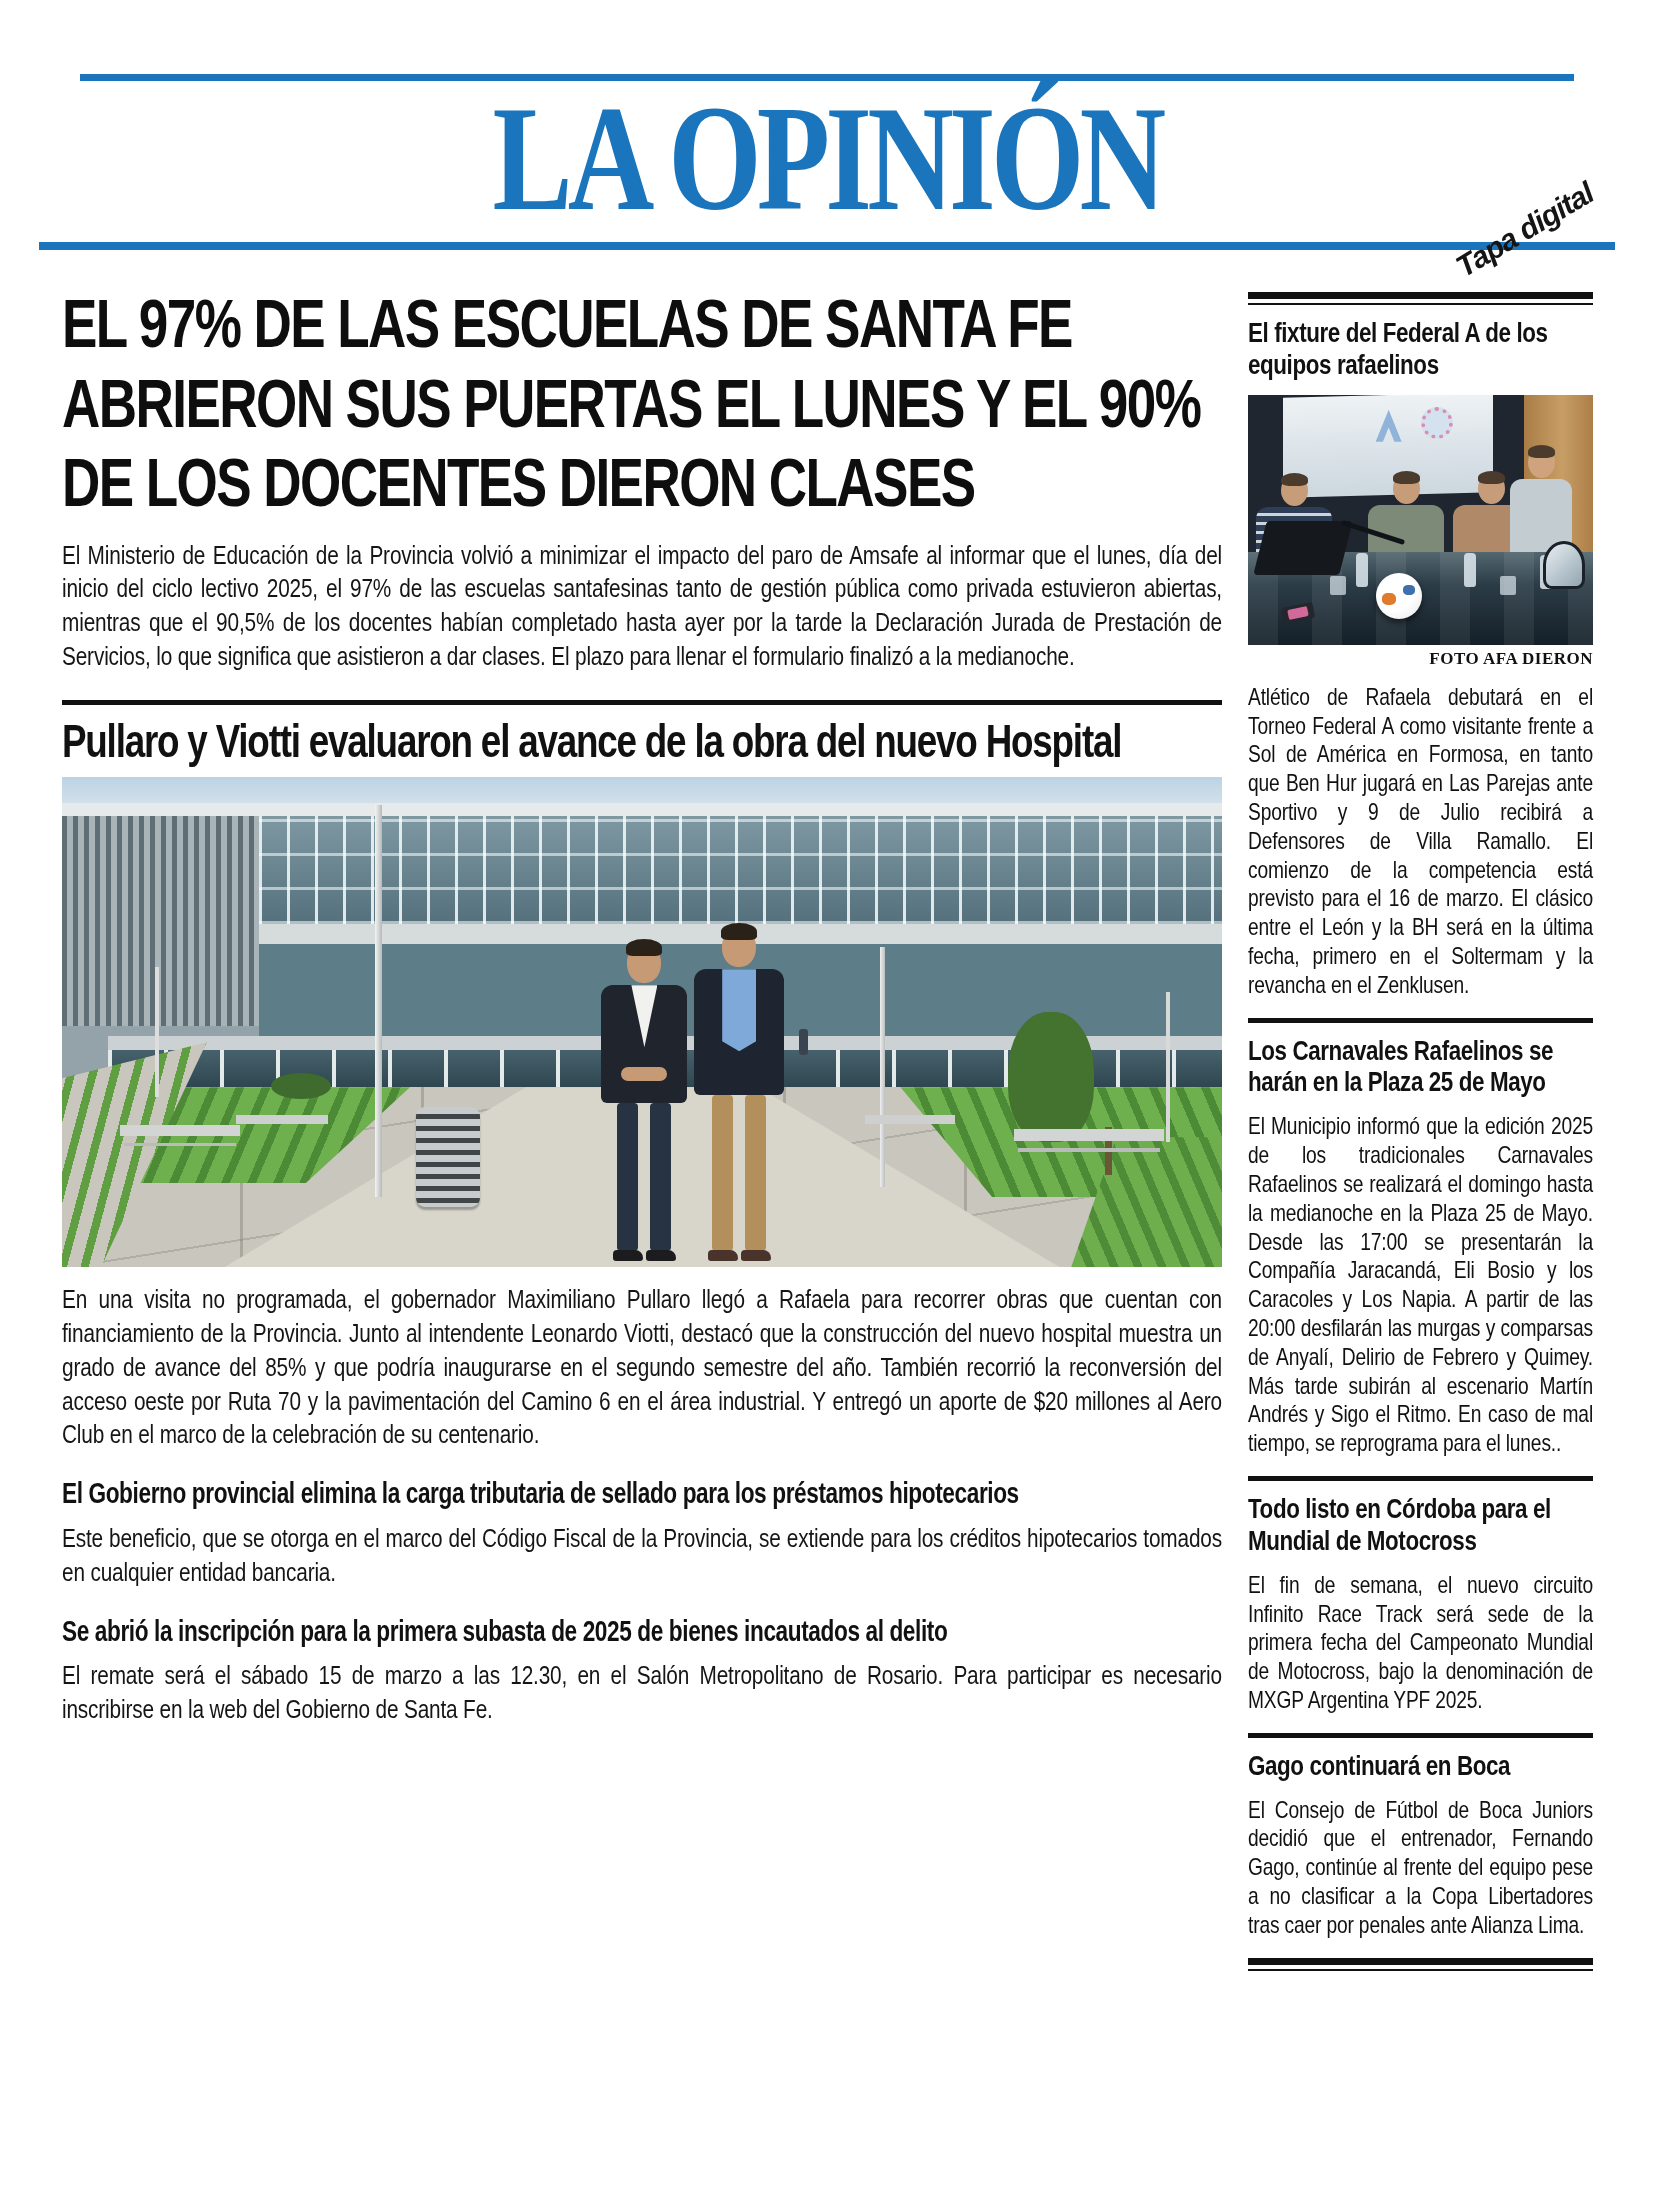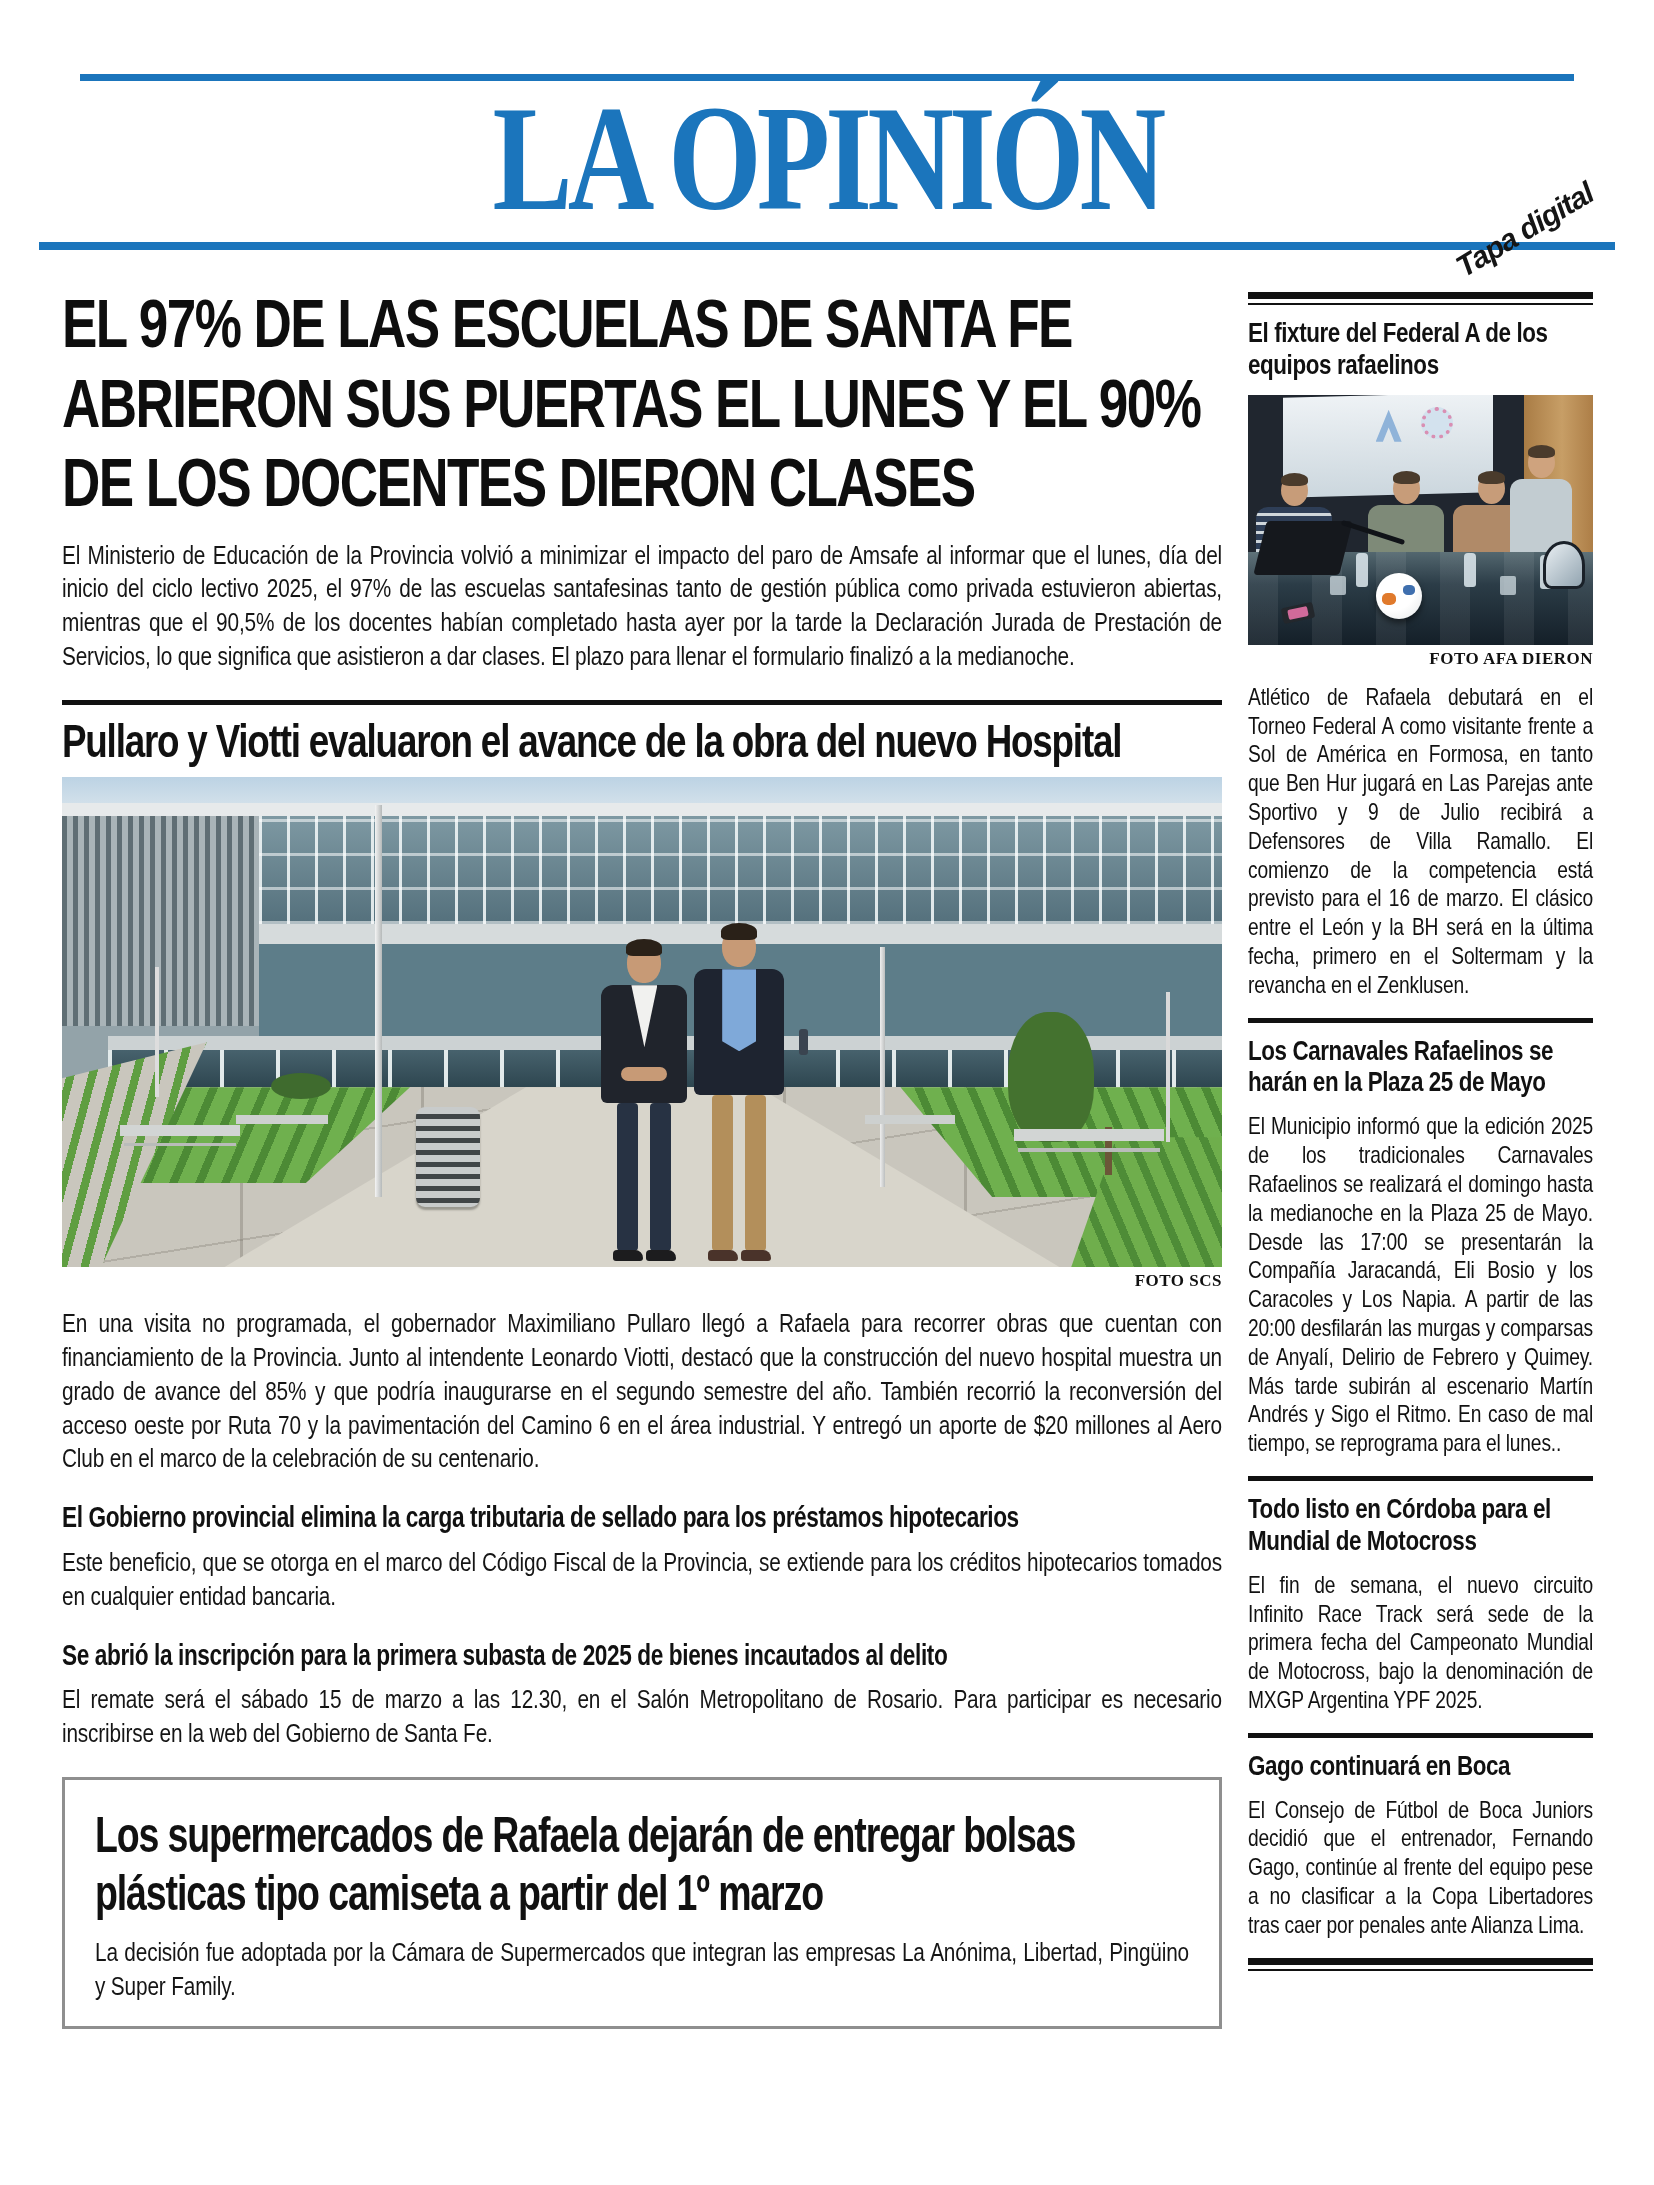--- a/index.html
+++ b/index.html
@@ -247,34 +247,29 @@
         <div class="man man-pullaro">
           <div class="head"></div>
           <div class="torso"></div>
           <div class="legs">
               <div class="leg"></div>
               <div class="leg"></div>
             </div>
         </div>
       </div>
 
-      <div class="credit">FOTO SCS</div>
 
       <p class="body-text cx80">En una visita no programada, el gobernador Maximiliano Pullaro llegó a Rafaela para recorrer obras que cuentan con financiamiento de la Provincia. Junto al intendente Leonardo Viotti, destacó que la construcción del nuevo hospital muestra un grado de avance del 85% y que podría inaugurarse en el segundo semestre del año. También recorrió la reconversión del acceso oeste por Ruta 70 y la pavimentación del Camino 6 en el área industrial. Y entregó un aporte de $20 millones al Aero Club en el marco de la celebración de su centenario.</p>
 
       <h4 class="brief-head cx78">El Gobierno provincial elimina la carga tributaria de sellado para los préstamos hipotecarios</h4>
       <p class="body-text brief-body cx80">Este beneficio, que se otorga en el marco del Código Fiscal de la Provincia, se extiende para los créditos hipotecarios tomados en cualquier entidad bancaria.</p>
 
       <h4 class="brief-head cx78">Se abrió la inscripción para la primera subasta de 2025 de bienes incautados al delito</h4>
       <p class="body-text brief-body cx80">El remate será el sábado 15 de marzo a las 12.30, en el Salón Metropolitano de Rosario. Para participar es necesario inscribirse en la web del Gobierno de Santa Fe.</p>
 
-      <div class="boxed">
-        <h3 class="box-head cx75">Los supermercados de Rafaela dejarán de entregar bolsas plásticas tipo camiseta a partir del 1º marzo</h3>
-        <p class="body-text box-body cx80">La decisión fue adoptada por la Cámara de Supermercados que integran las empresas La Anónima, Libertad, Pingüino y Super Family.</p>
-      </div>
 
     </main>
 
     <aside class="side-col">
 
       <div class="tt-rule">
         <div class="tt-thick"></div>
           <div class="tt-thin"></div>
       </div>
 

